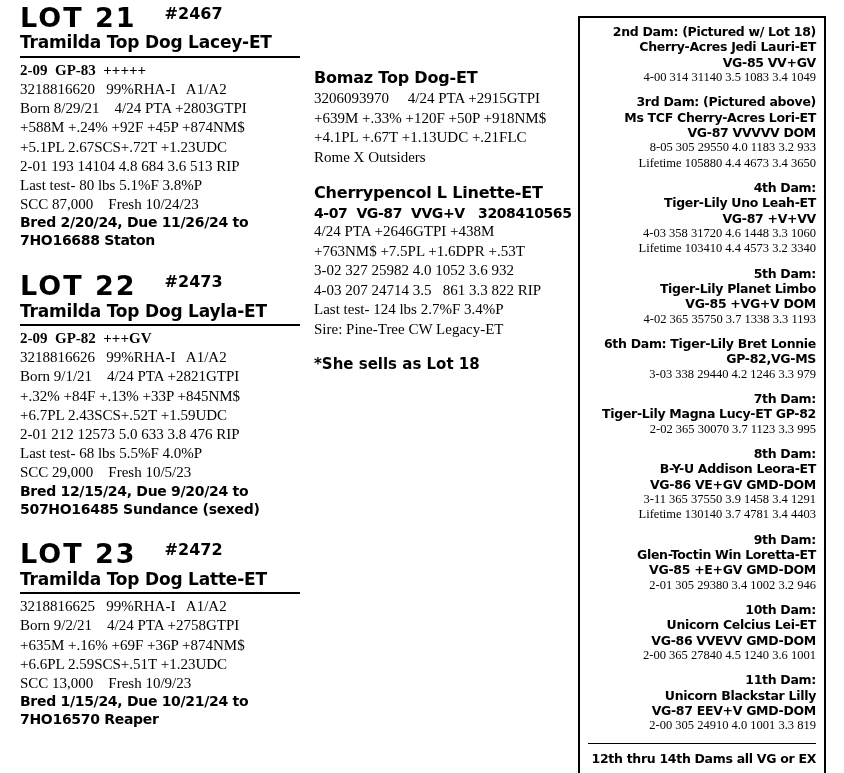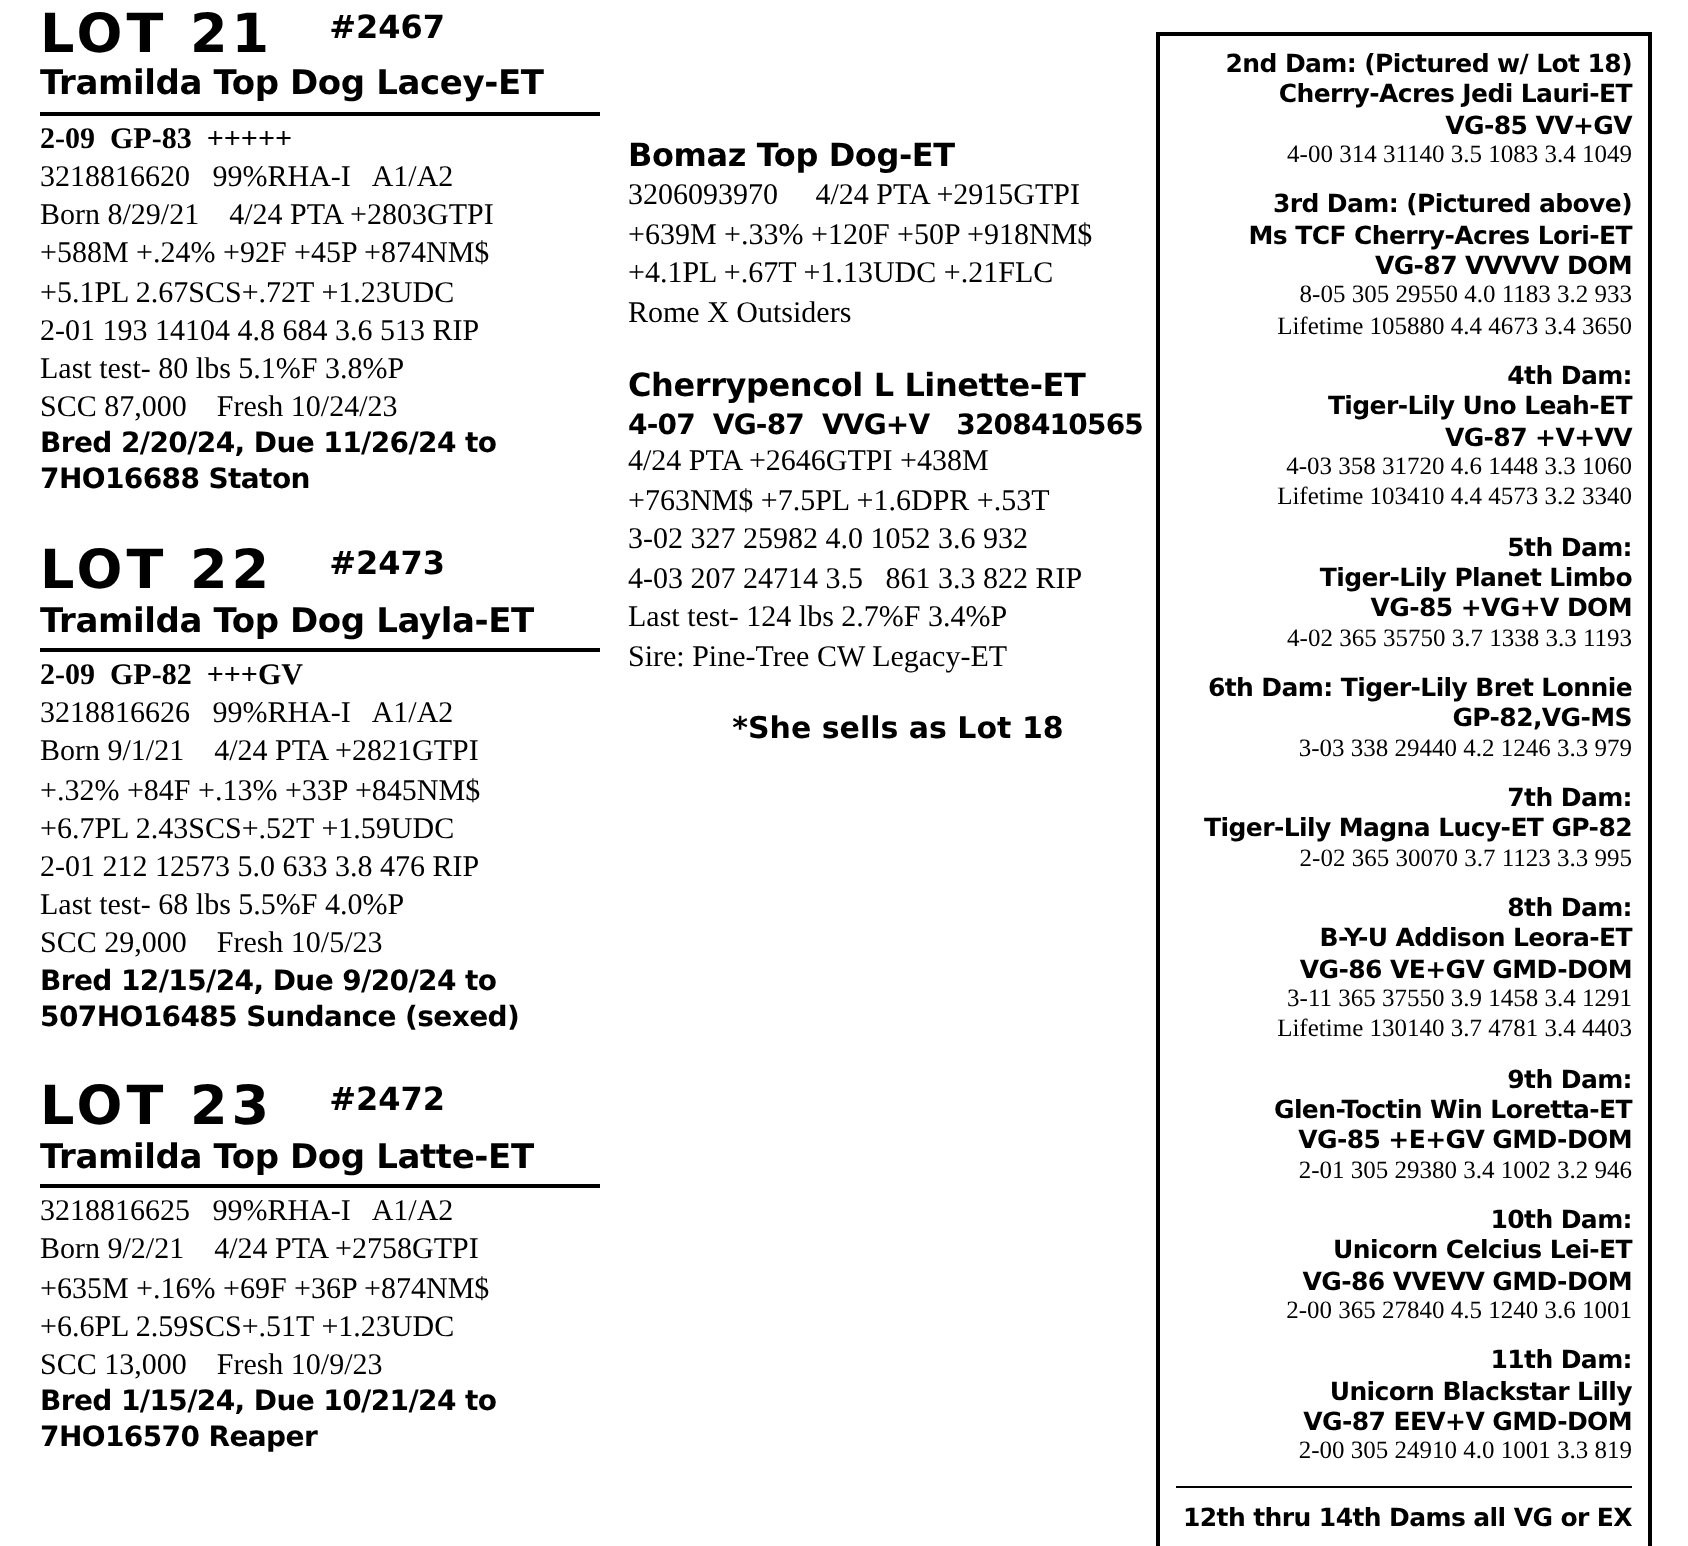--- a/index.html
+++ b/index.html
@@ -113,21 +113,20 @@
     font-family: "DejaVu Sans", sans-serif;
     font-weight: bold;
     font-size: 14px;
     letter-spacing: -0.4px;
   }
   .sells-note {
     font-family: "DejaVu Sans", sans-serif;
     font-weight: bold;
     font-size: 15px;
     margin-top: 10px;
-    text-align: center;
   }
   
   .dam-block {
     margin-bottom: 9px;
     text-align: right;
   }
   .dam-head {
     font-family: "DejaVu Sans", sans-serif;
     font-weight: bold;
     font-size: 12.5px;

